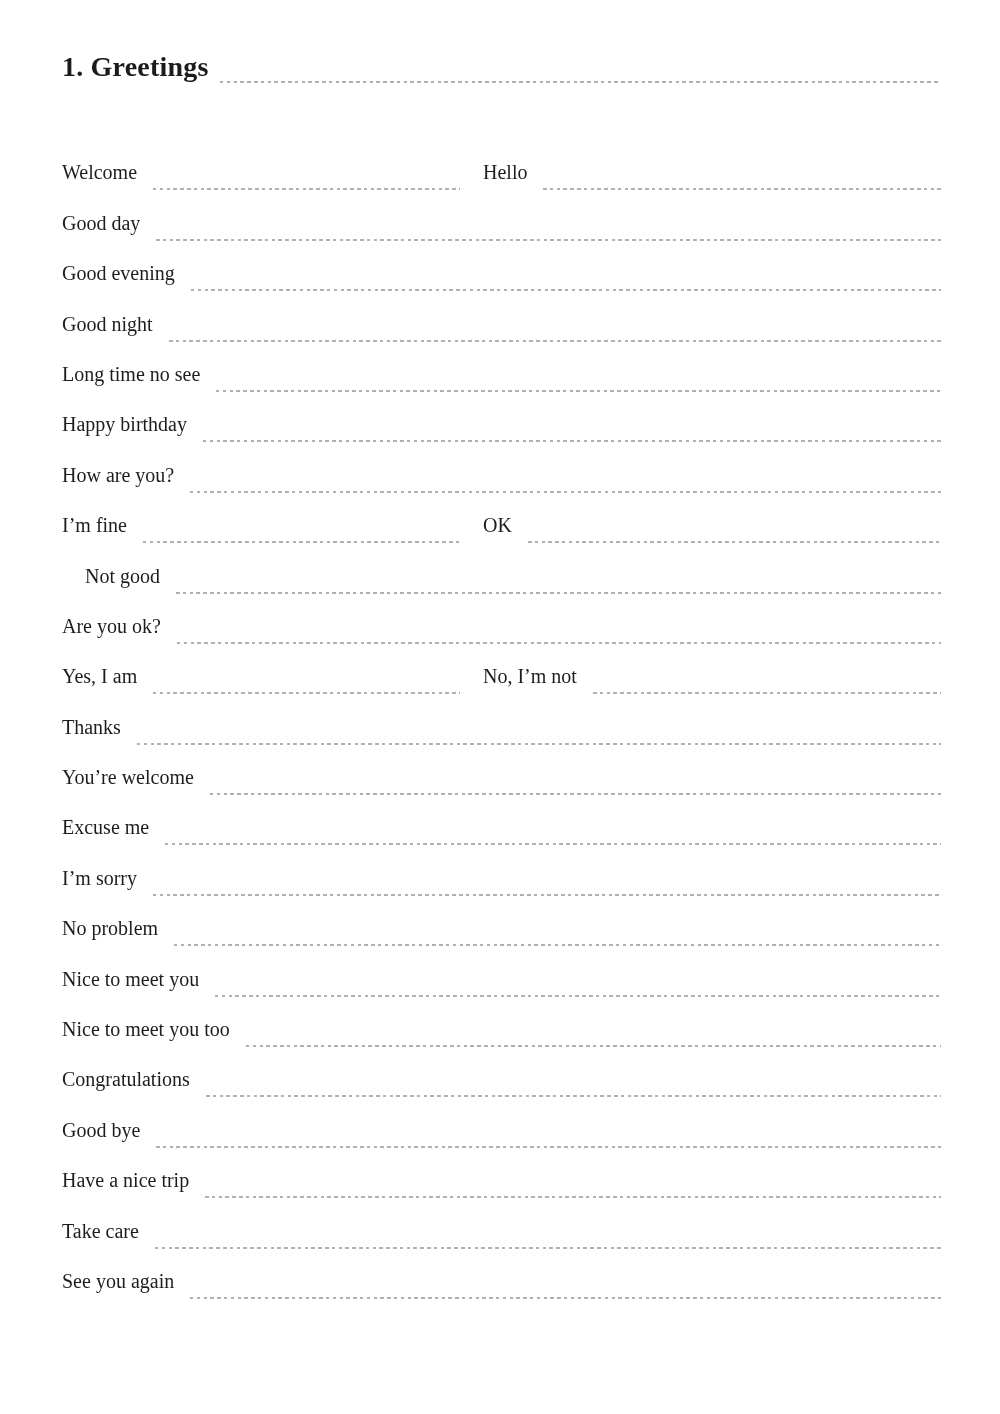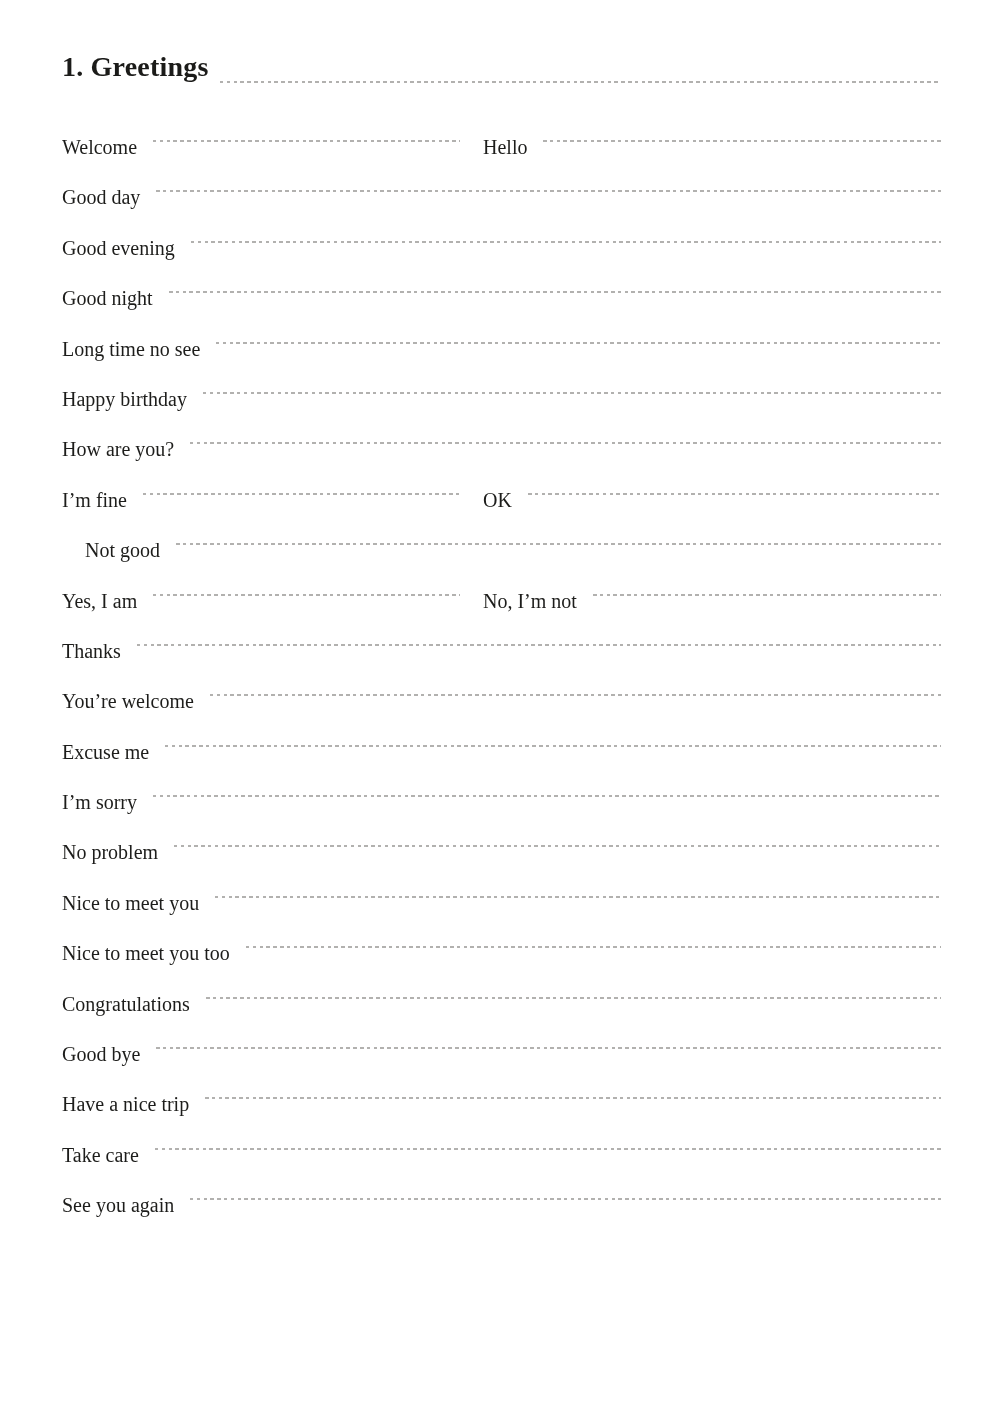--- a/index.html
+++ b/index.html
@@ -43,21 +43,21 @@
     top: 135px;
   }
   .row {
     height: 50.4px;
     display: flex;
     font-size: 20px;
     line-height: 25px;
   }
   .cell {
     display: flex;
-    align-items: flex-start;
+    align-items: flex-end;
     min-width: 0;
   }
   .cell.full  { flex: 1 1 auto; }
   .cell.left  { flex: 0 0 398px; }
   .cell.right { flex: 1 1 auto; margin-left: 23px; }
   .label { white-space: nowrap; color: #1d1d1b; }
   .cell .leader { margin-left: 16px; top: 5px; }
 </style>
 </head>
 <body>
@@ -135,20 +135,26 @@
       </div>
     </div>
 
     <div class="row">
       <div class="cell right">
         <span class="label">Not good</span>
         <span class="leader"></span>
       </div>
     </div>
 
+    <div class="row">
+      <div class="cell full">
+        <span class="label">Are you ok?</span>
+        <span class="leader"></span>
+      </div>
+    </div>
 
     <div class="row">
       <div class="cell left">
         <span class="label">Yes, I am</span>
         <span class="leader"></span>
       </div>
       <div class="cell right">
         <span class="label">No, I’m not</span>
         <span class="leader"></span>
       </div>

